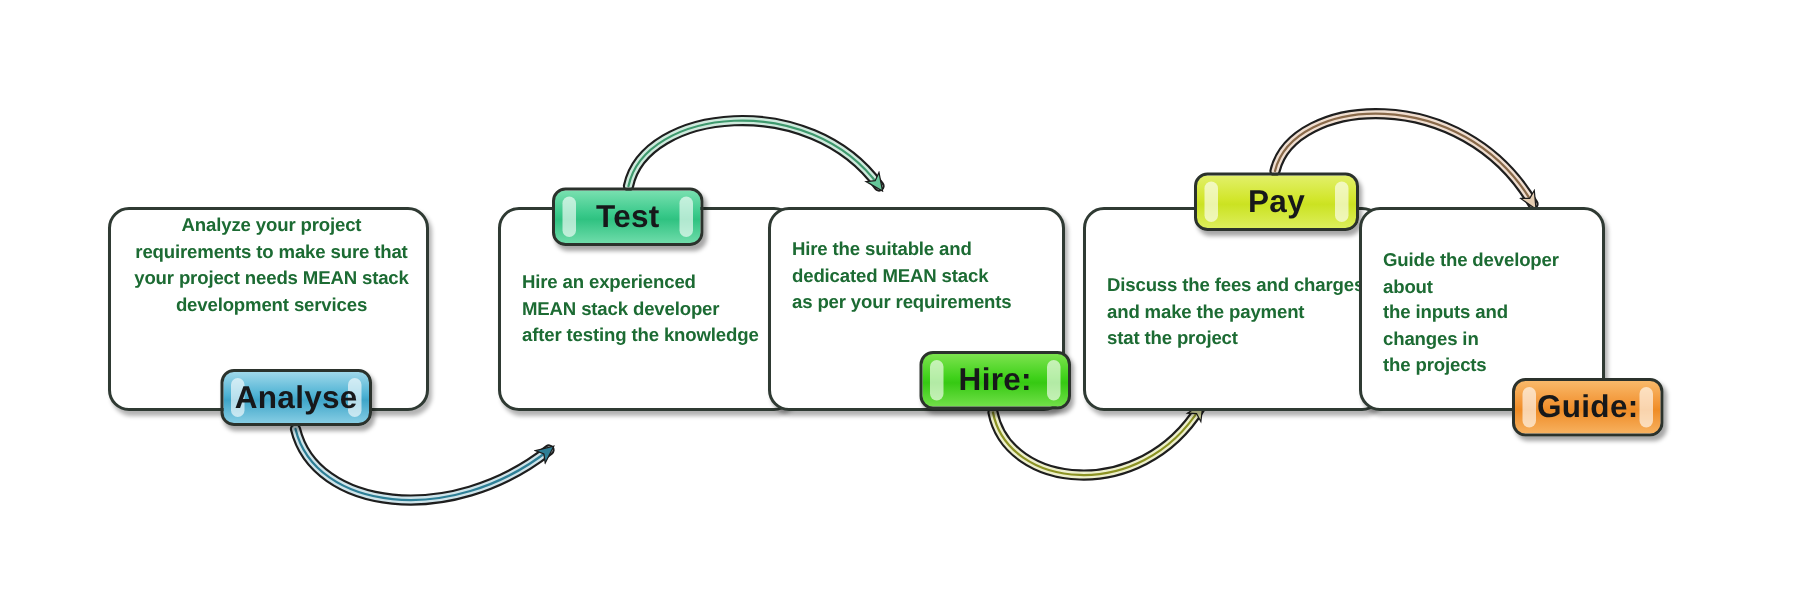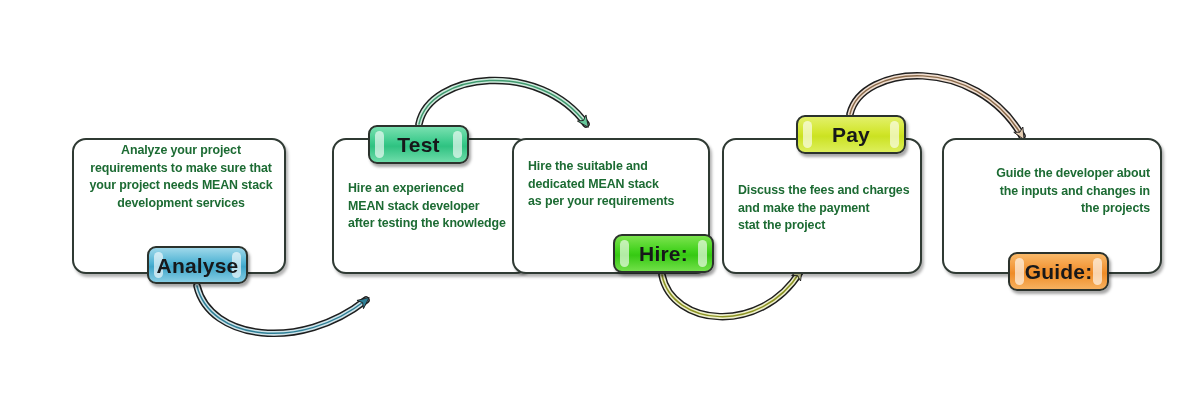--- a/index.html
+++ b/index.html
@@ -173,21 +173,21 @@
     <div class="step-text" style="top:42px;">Discuss the fees and charges
 and make the payment
 stat the project</div>
   </div>
   <div class="badge badge-pay" style="left:796px; top:115px; width:110px; height:39px;">
     <span class="cap left"></span>
     <span class="cap right"></span>
     <span class="lbl">Pay</span>
   </div>
 
-  <div class="step-box" style="left:942px; top:138px; width:220px; height:136px;text-align:right;">
+  <div class="step-box" style="left:906px; top:138px; width:164px; height:136px;">
     <div class="step-text" style="top:25px;">Guide the developer about
 the inputs and changes in
 the projects</div>
   </div>
   <div class="badge badge-guide" style="left:1008px; top:252px; width:101px; height:39px;text-align:right;">
     <span class="cap left"></span>
     <span class="cap right"></span>
     <span class="lbl">Guide:</span>
   </div>
 

